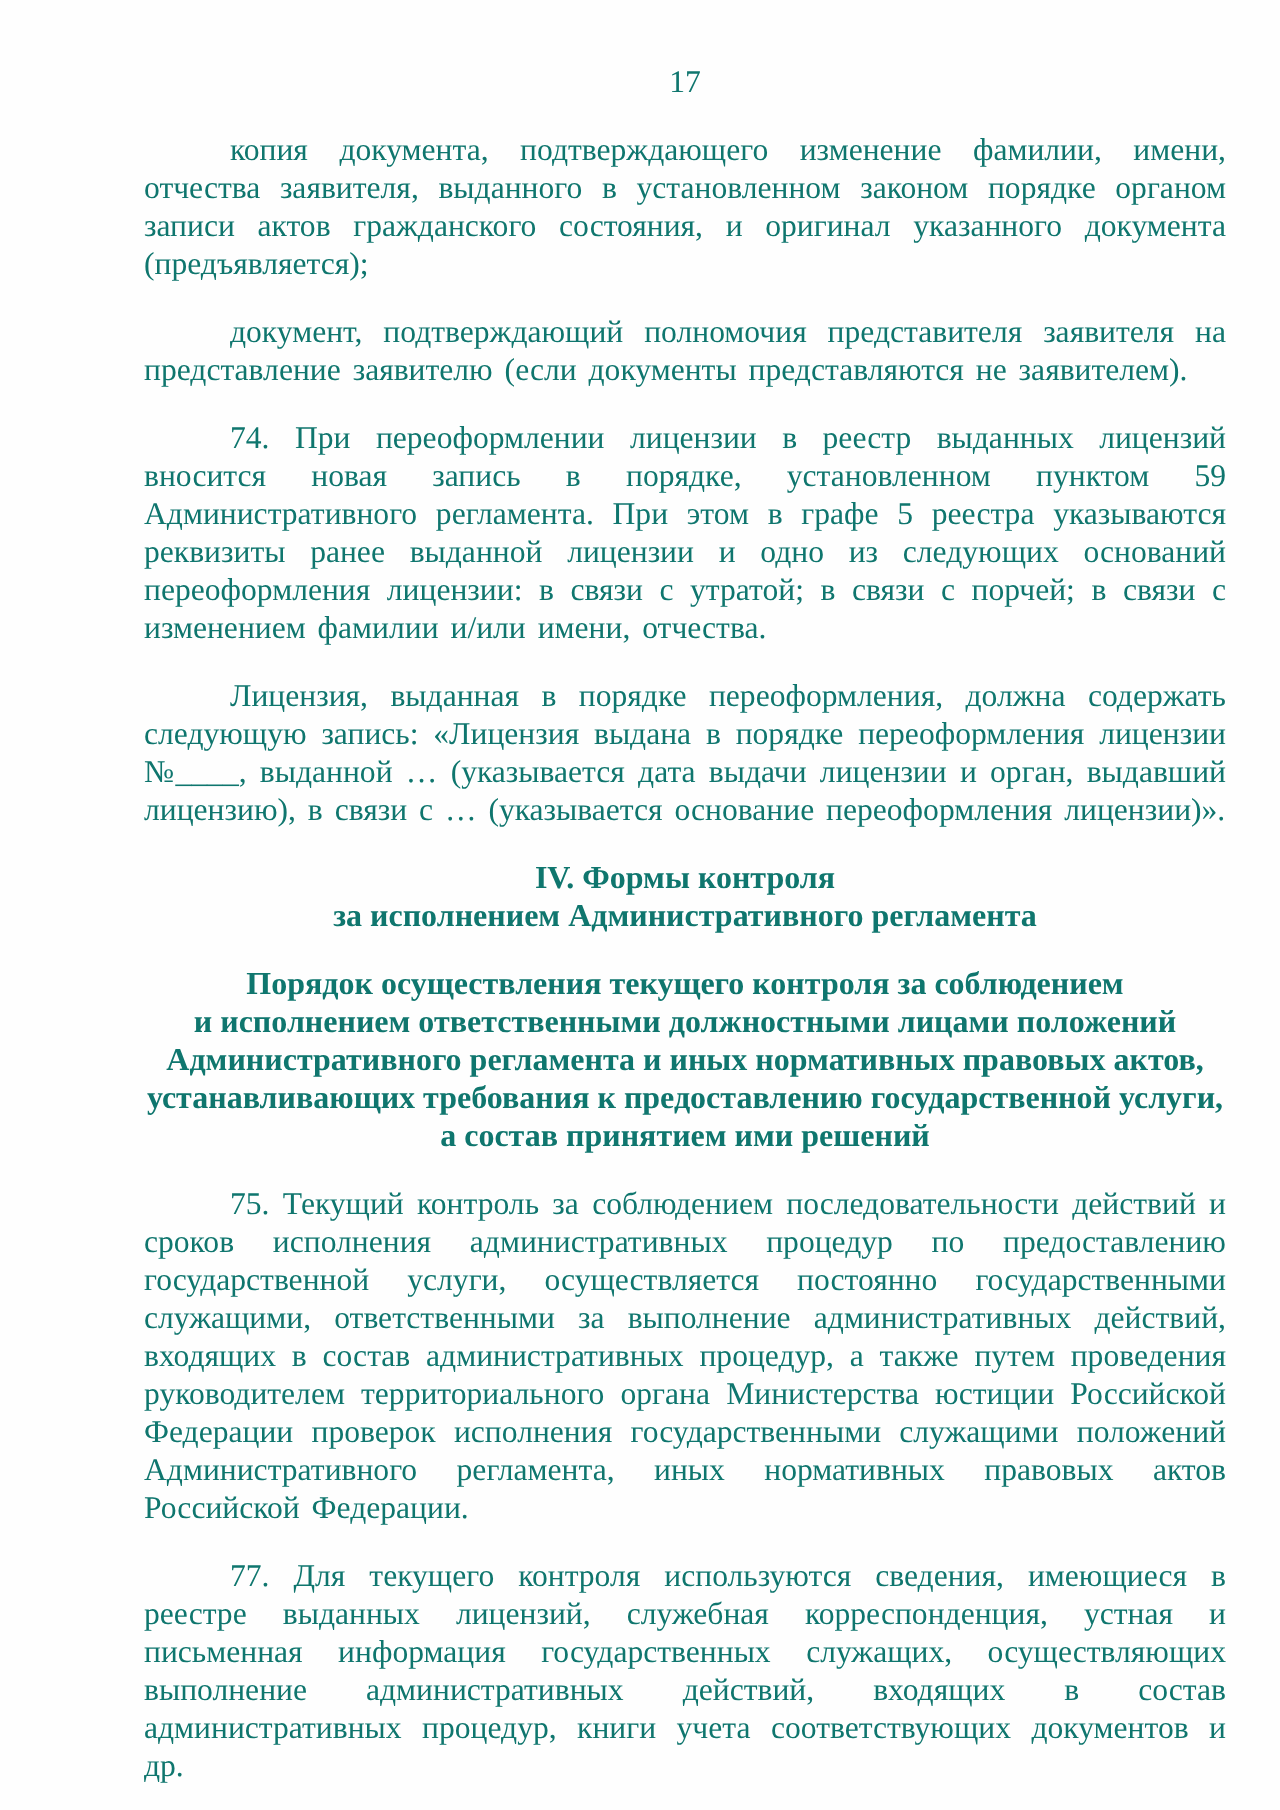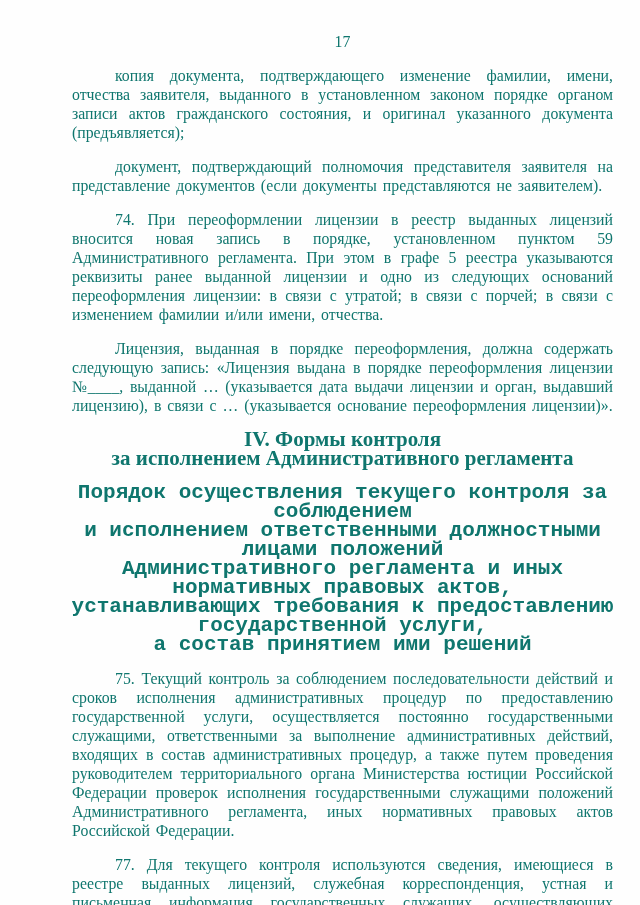--- a/index.html
+++ b/index.html
@@ -28,41 +28,40 @@
   p.body-par {
     margin: 15px;
     text-align: justify;
     text-indent: 43px;
     word-spacing: 2px;
   }
   .heading {
     margin: 12px 0 14px 0;
     font-weight: bold;
     text-align: center;
-    font-size: 21px;
+    font-size: 16px;
     line-height: 19px;
   }
   .heading .h-line {
     display: block;
   }
   .sub-heading {
     margin: 15px 0 13px 0;
-    font-family: Liberation Mono, monospace;
   }
 </style>
 </head>
 <body>
 
 <div class="page">
 
   <div class="page-number">17</div>
 
   <p class="body-par">копия документа, подтверждающего изменение фамилии, имени, отчества заявителя, выданного в установленном законом порядке органом записи актов гражданского состояния, и оригинал указанного документа (предъявляется);</p>
 
-  <p class="body-par">документ, подтверждающий полномочия представителя заявителя на представление документов (если документы представляются не заявителем).</p>
+  <p class="body-par">документ, подтверждающий полномочия представителя заявителя на представление заявителю (если документы представляются не заявителем).</p>
 
 
   <p class="body-par">74. При переоформлении лицензии в реестр выданных лицензий вносится новая запись в порядке, установленном пунктом 59 Административного регламента. При этом в графе 5 реестра указываются реквизиты ранее выданной лицензии и одно из следующих оснований переоформления лицензии: в связи с утратой; в связи с порчей; в связи с изменением фамилии и/или имени, отчества.</p>
 
   <p class="body-par">Лицензия, выданная в порядке переоформления, должна содержать следующую запись: «Лицензия выдана в порядке переоформления лицензии №____, выданной … (указывается дата выдачи лицензии и орган, выдавший лицензию), в связи с … (указывается основание переоформления лицензии)».</p>
 
   <div class="heading">
     <span class="h-line">IV. Формы контроля</span>
     <span class="h-line">за исполнением Административного регламента</span>
   </div>

